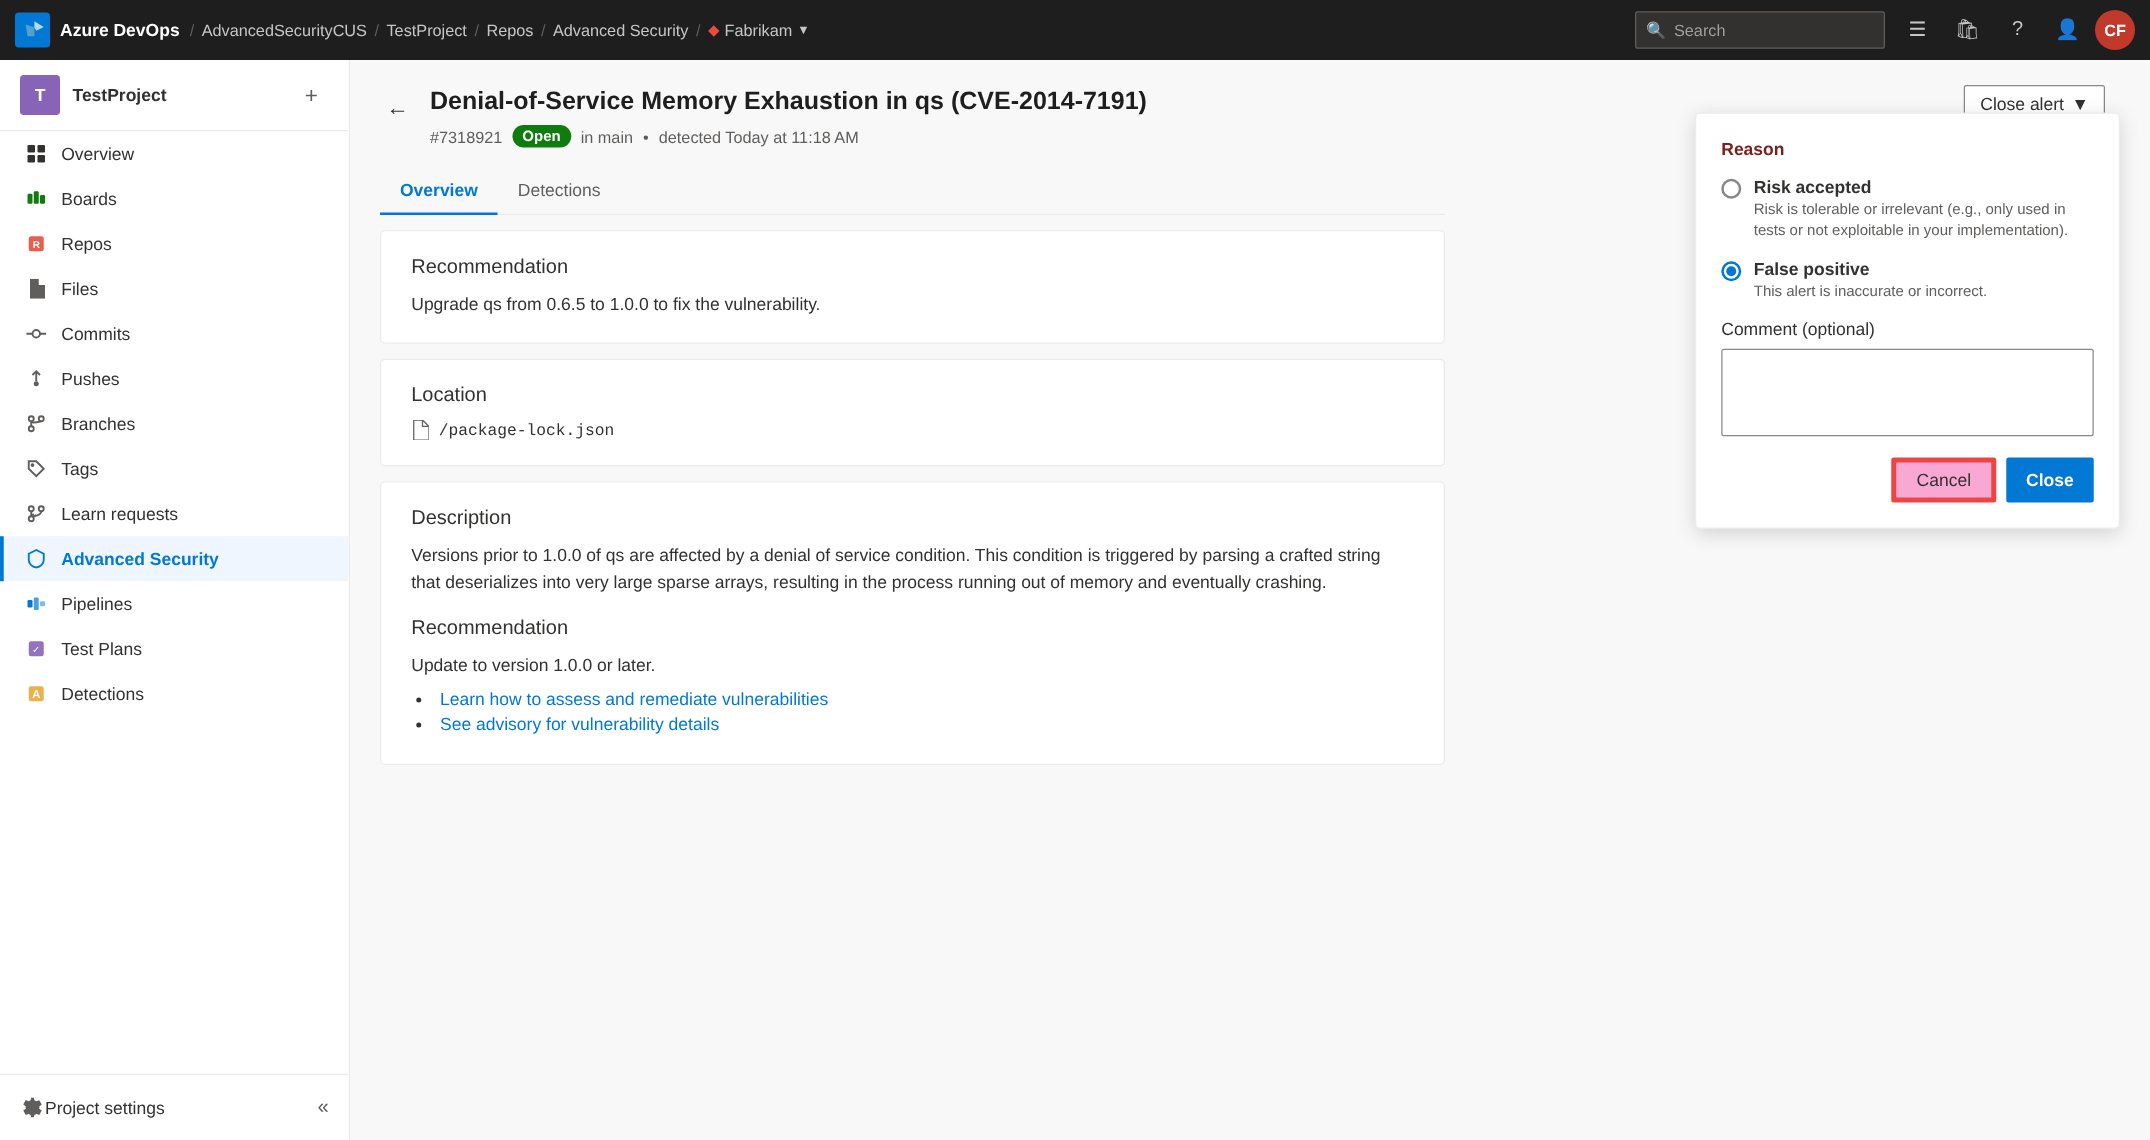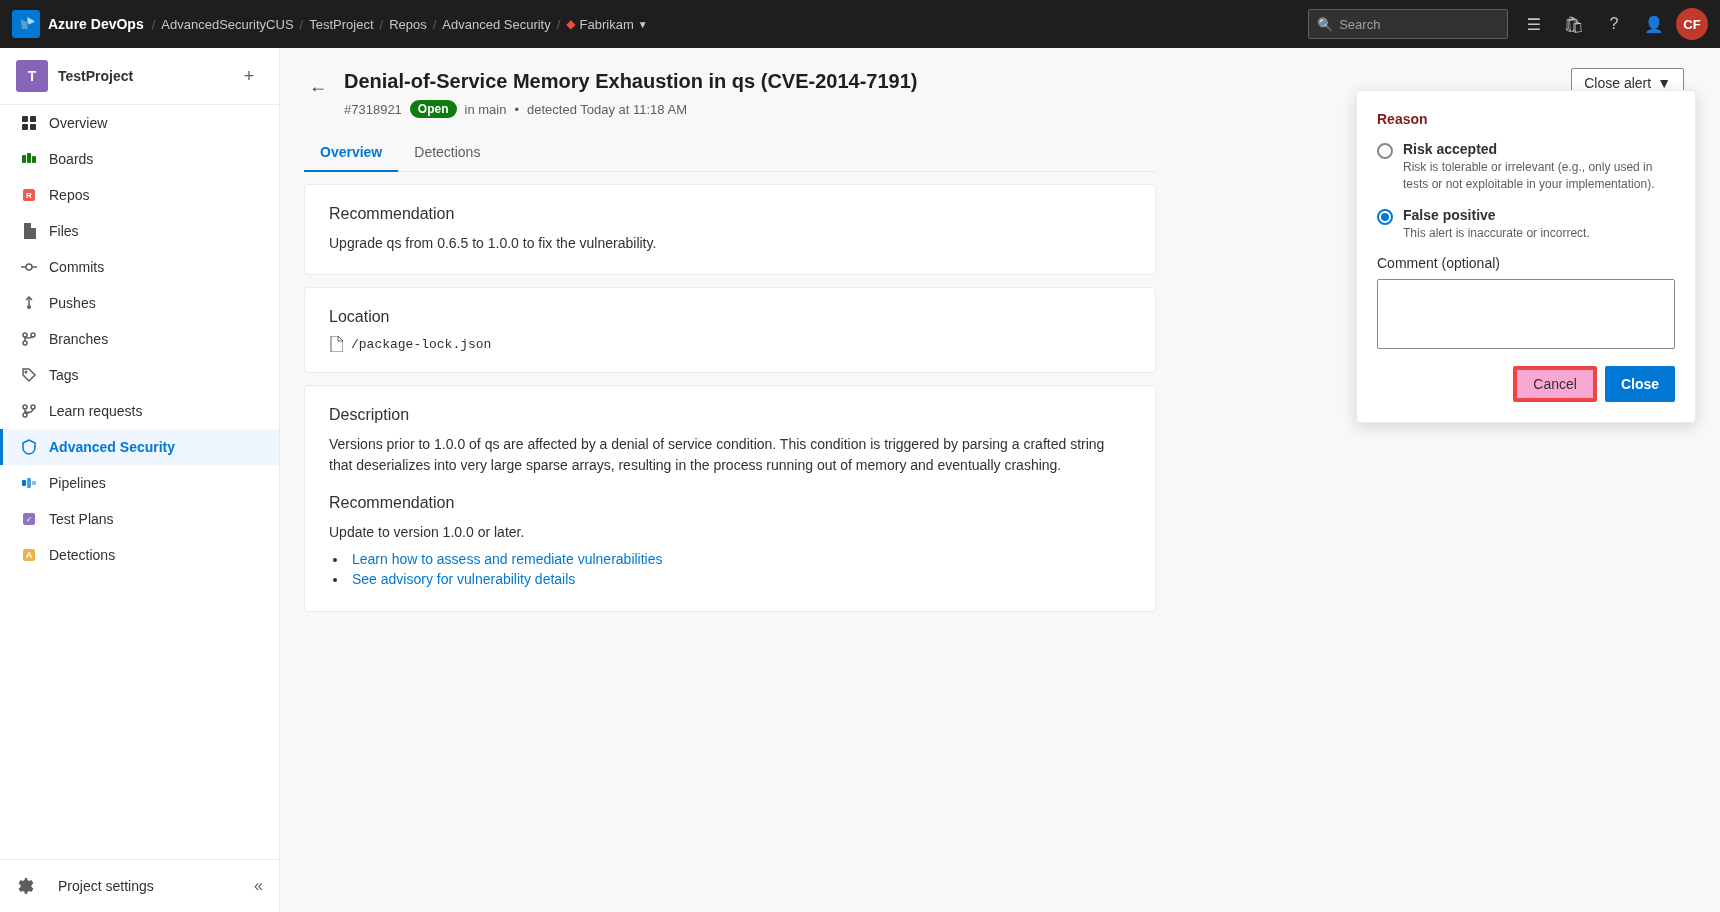--- a/index.html
+++ b/index.html
@@ -113,21 +113,21 @@
       border-left: 3px solid transparent;
     }
     .sidebar-item.active { background: #f0f6ff; border-left-color: #0078d4; color: #0078d4; font-weight: 600; }
     .sidebar-item-icon { width: 20px; height: 20px; display: flex; align-items: center; justify-content: center; flex-shrink: 0; }
 
     .sidebar-footer {
       border-top: 1px solid #edebe9;
       padding: 8px 0;
     }
     .sidebar-footer-item {
-      display: flex; align-items: center; gap: 22px;
+      display: flex; align-items: center; gap: 0;
       padding: 8px 16px;
       cursor: pointer;
       font-size: 14px;
       color: #323130;
     }
     .sidebar-collapse {
       margin-left: auto;
       font-size: 16px;
       color: #605e5c;
     }

